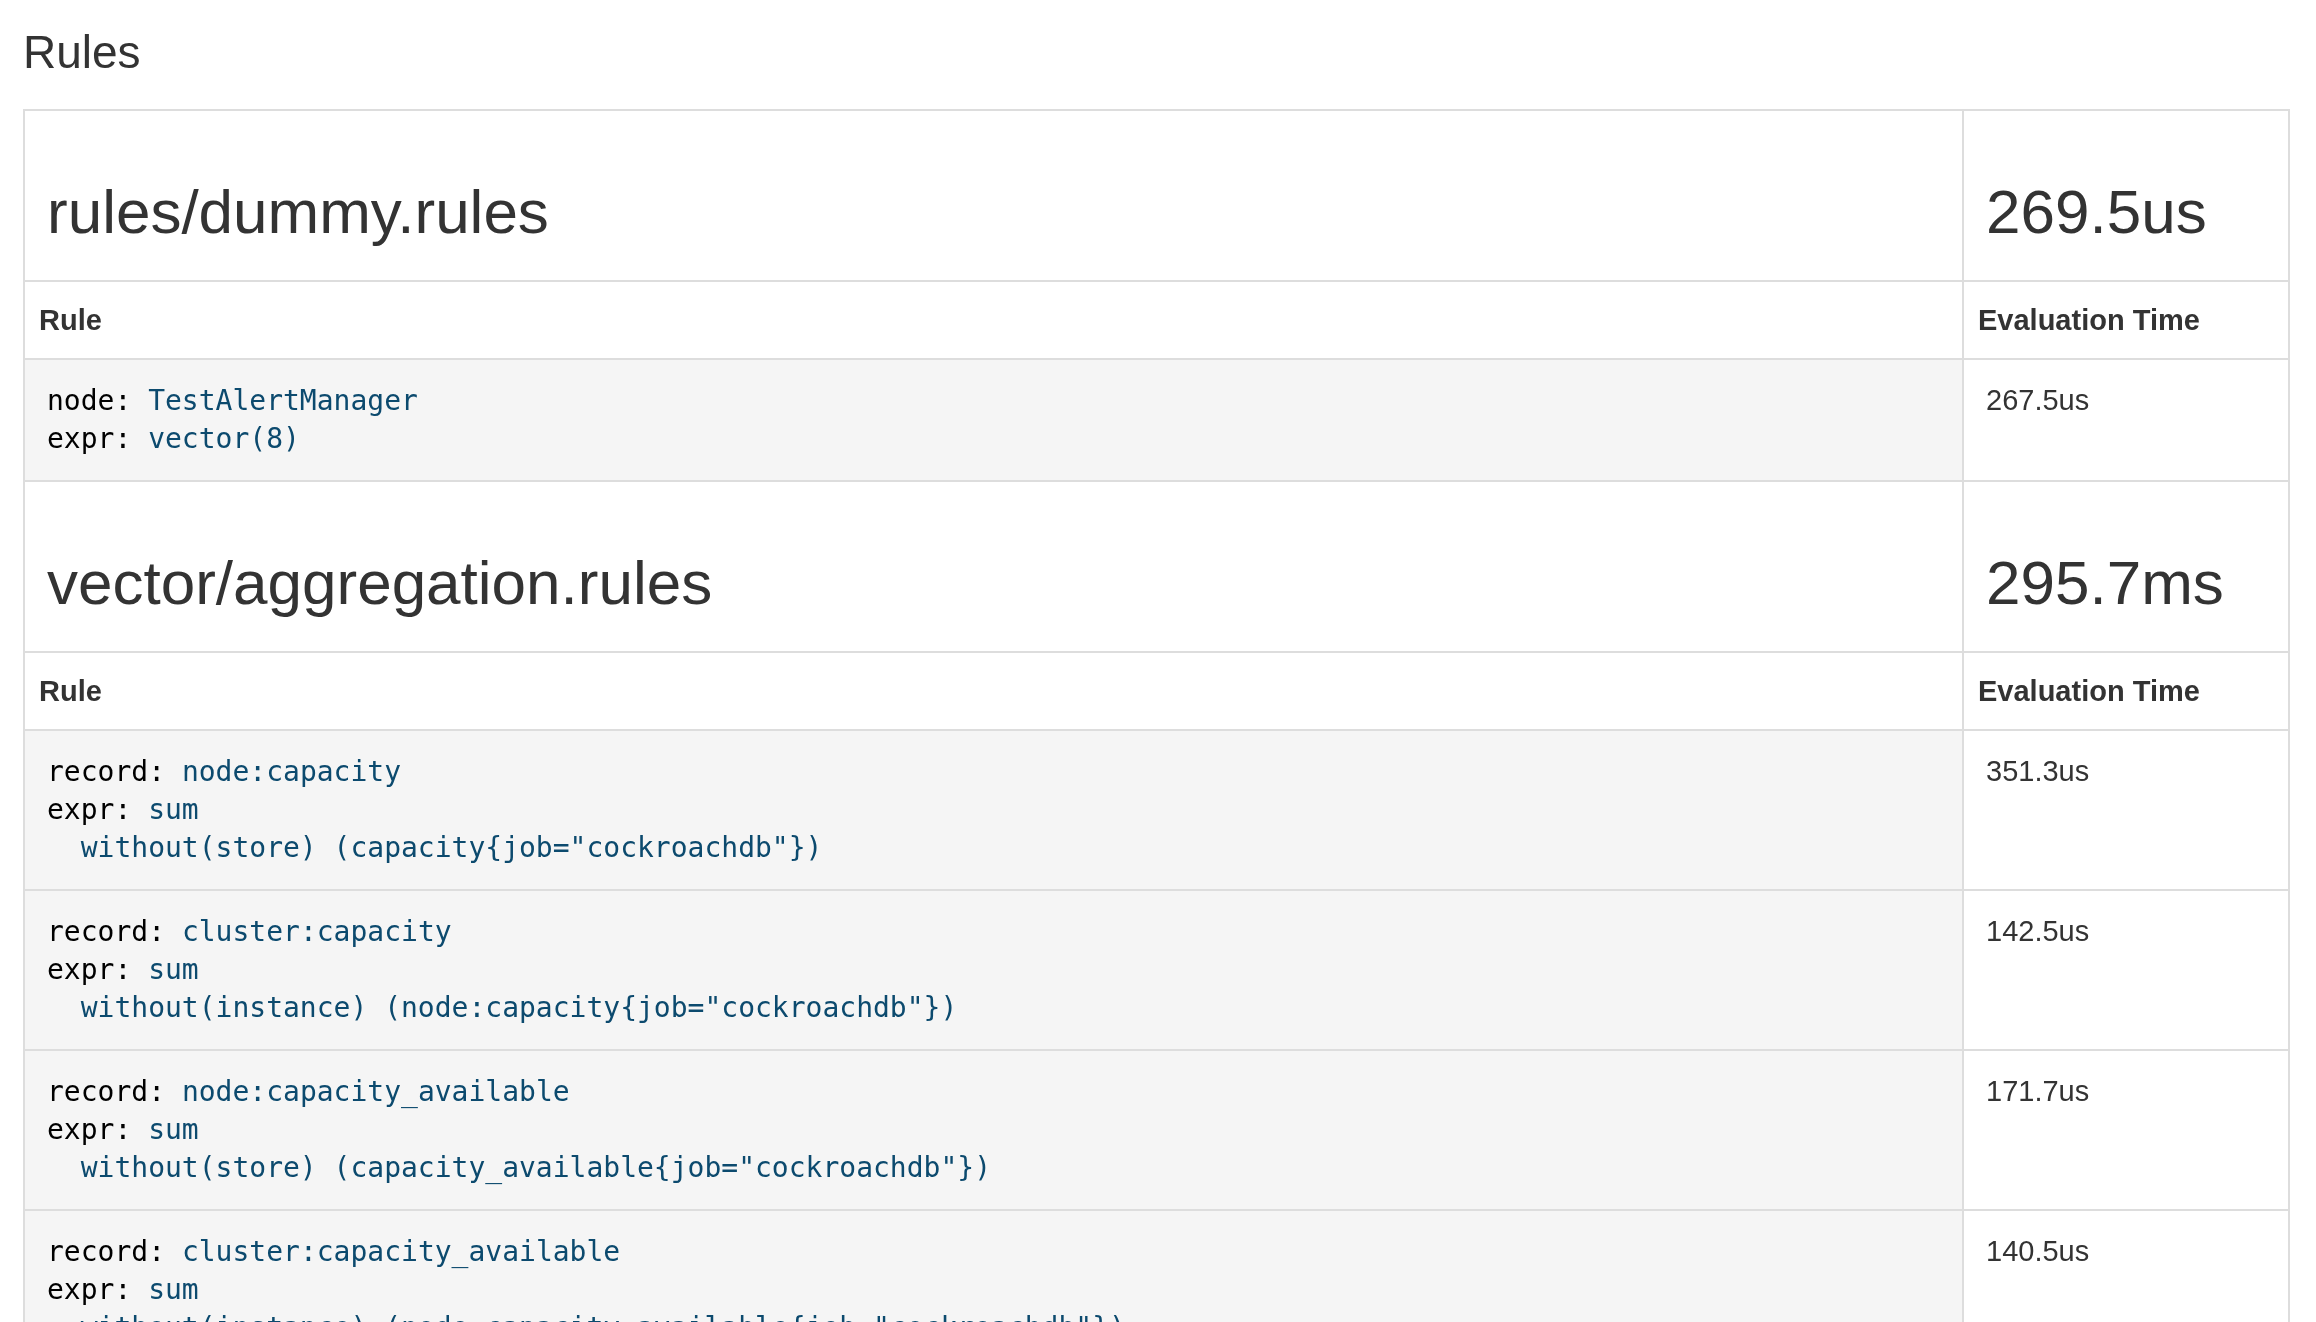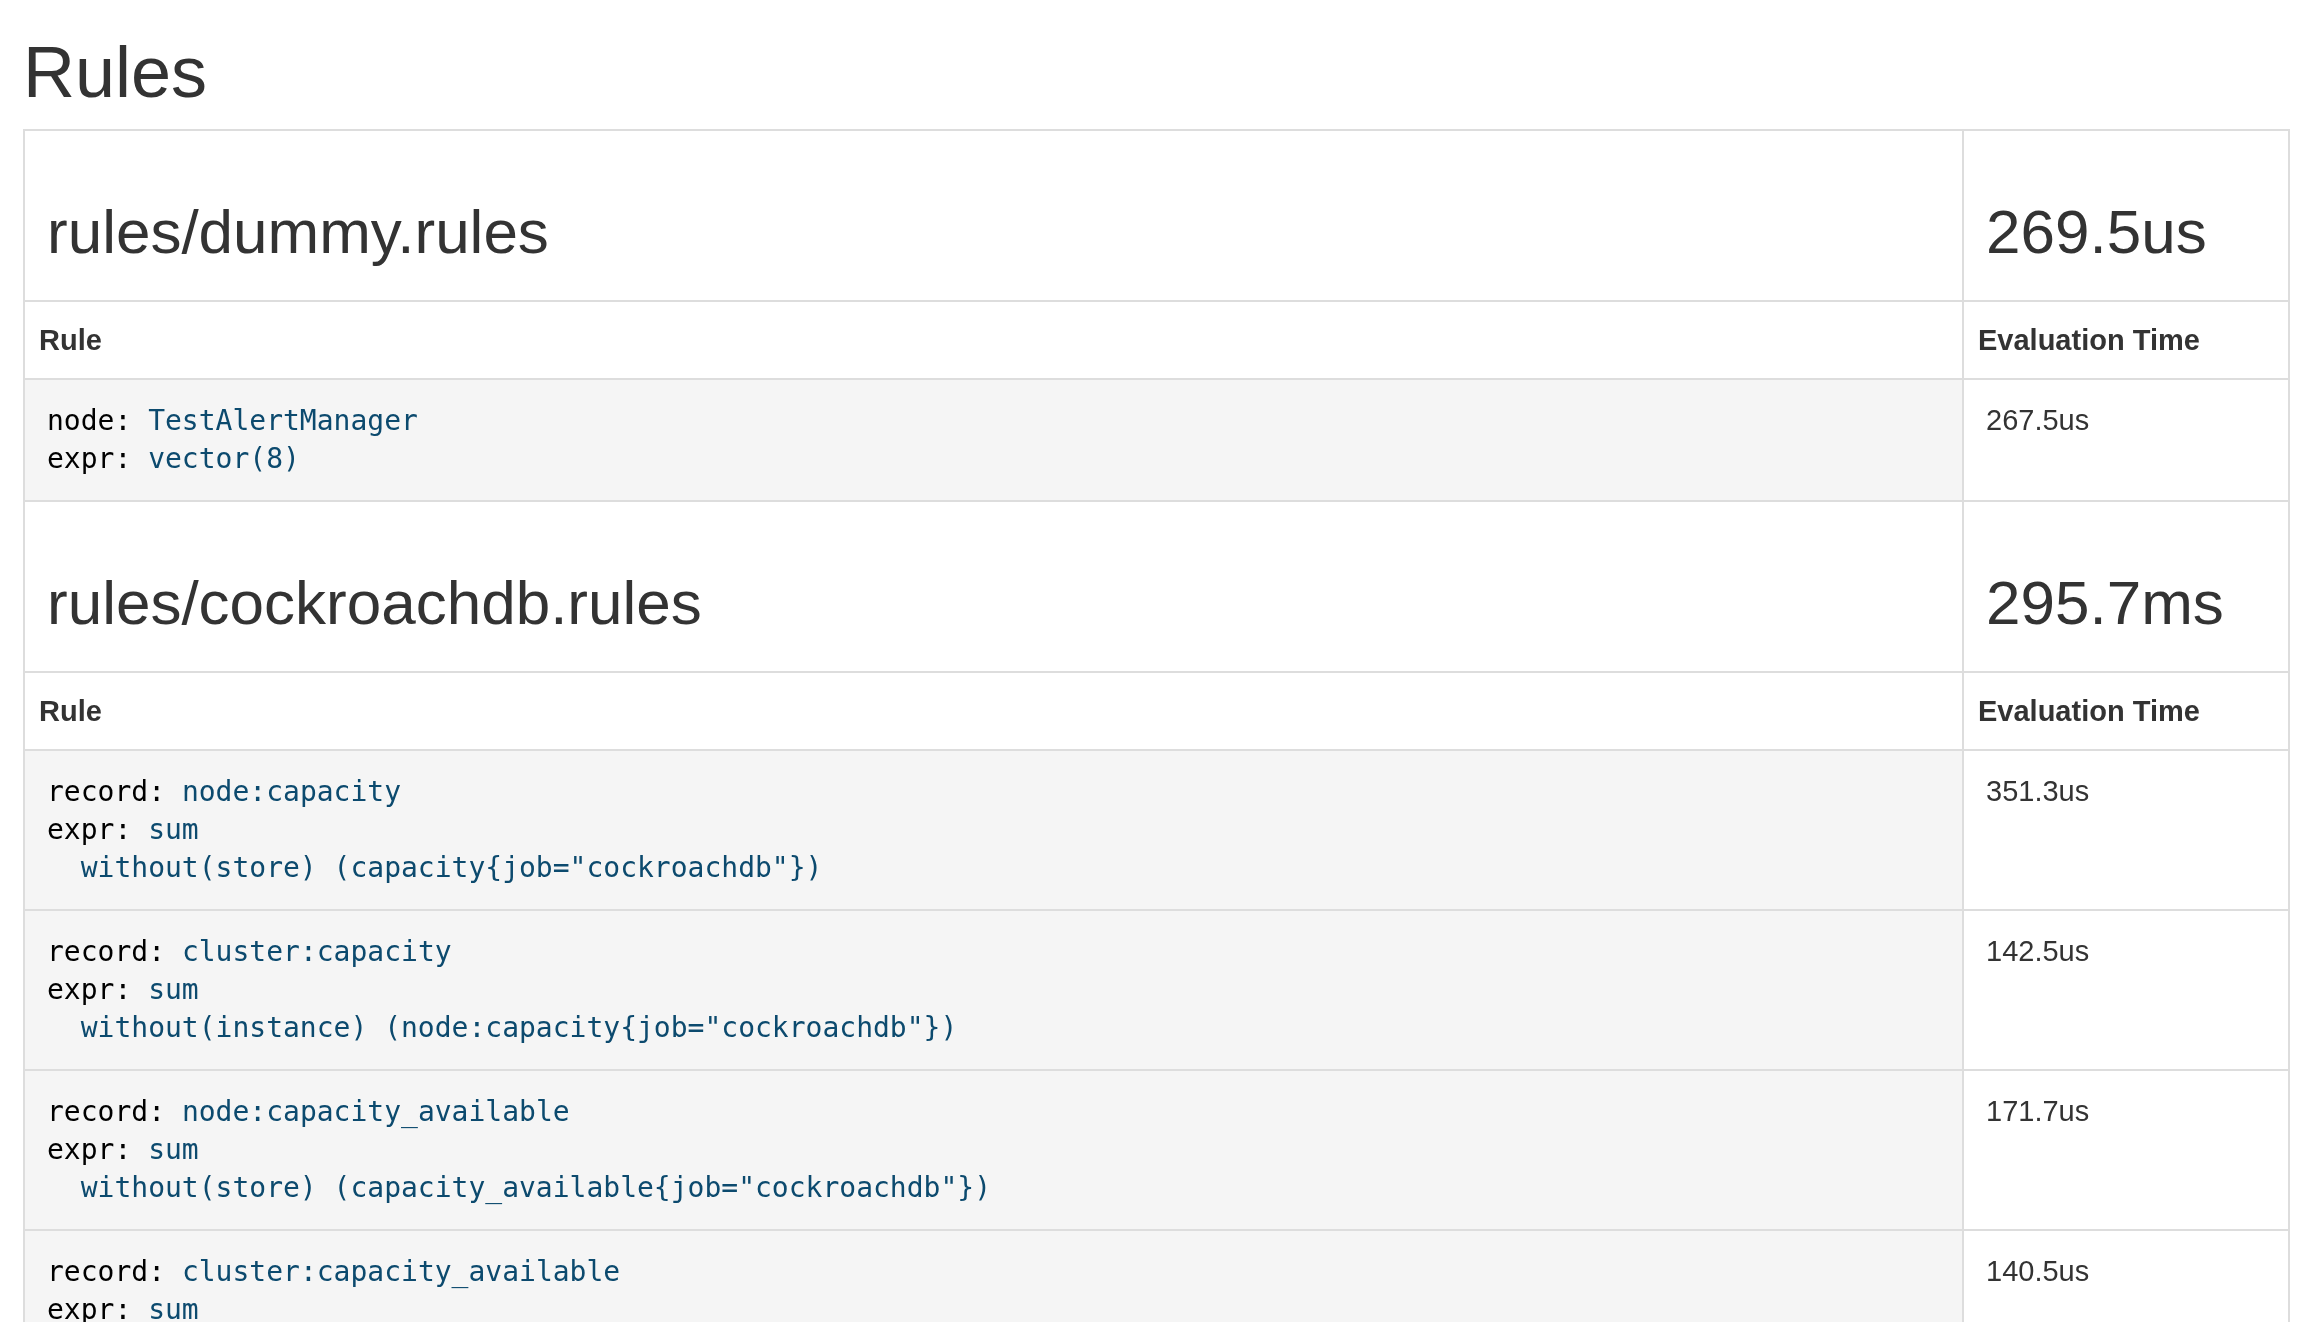--- a/index.html
+++ b/index.html
@@ -12,25 +12,25 @@
   body {
     width: 2316px;
     height: 1322px;
     overflow: hidden;
     box-sizing: border-box;
   }
   .container {
     padding: 0 26px 0 23px;
   }
   .page-title {
-    font-size: 72px;
+    font-size: 46px;
     line-height: 60px;
     font-weight: 500;
     color: #333333;
-    margin: 42px 0 27px 0;
+    margin: 22px 0 27px 0;
     letter-spacing: 0;
   }
   table.rules-table {
     width: 100%;
     border-collapse: collapse;
     table-layout: fixed;
   }
   table.rules-table col.c-time {
     width: 326px;
   }
@@ -121,21 +121,21 @@
     <tr class="rule-row">
       <td class="rule-cell">
             <pre class="rule-def"><span class="k">node:</span> <a class="lnk" href="#">TestAlertManager</a>
 <span class="k">expr:</span> <a class="lnk" href="#">vector(8)</a></pre>
           </td>
       <td class="time-cell">267.5us</td>
     </tr>
 
     <tr class="group-row">
       <td>
-        <h1 class="group-heading">rules/cockroachdb.rules</h1>
+        <h1 class="group-heading">vector/aggregation.rules</h1>
       </td>
       <td>
         <h1 class="group-heading">295.7ms</h1>
       </td>
     </tr>
     <tr class="head-row">
       <th>Rule</th>
       <th>Evaluation Time</th>
     </tr>
     <tr class="rule-row">

